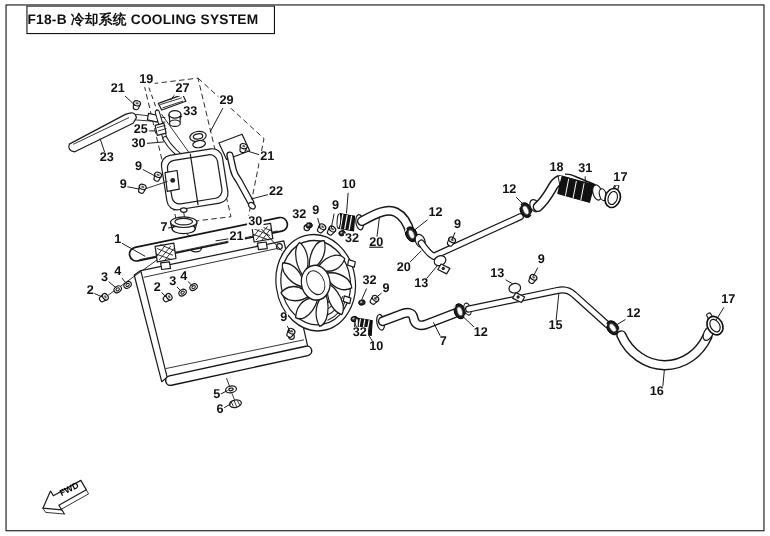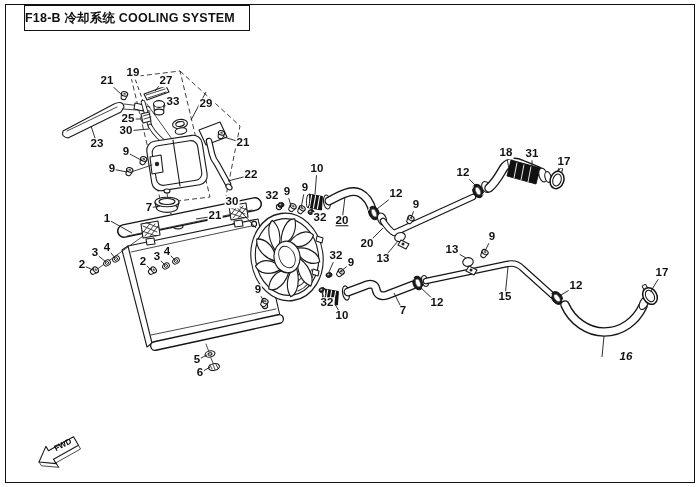--- a/index.html
+++ b/index.html
@@ -313,21 +313,21 @@
         <line x1="576" y1="286" x2="561" y2="295"></line>
         <line x1="662" y1="273" x2="651" y2="291"></line>
         <line x1="602" y1="357" x2="604" y2="336"></line>
       </g>
   </svg>
 
   <div id="callout-layer">
       <div class="callout" style="left: 107px; top: 81px;">21</div>
       <div class="callout" style="left: 133px; top: 73px;">19</div>
       <div class="callout" style="left: 150px; top: 81px; margin-left: 16px;">27</div>
-      <div class="callout" style="left: 206px; top: 104px;">29</div>
+      <div class="callout" style="left: 206px; top: 92px;">29</div>
       <div class="callout" style="left: 173px; top: 102px;">33</div>
       <div class="callout" style="left: 128px; top: 119px;">25</div>
       <div class="callout" style="left: 126px; top: 131px;">30</div>
       <div class="callout" style="left: 97px; top: 144px;">23</div>
       <div class="callout" style="left: 126px; top: 152px;">9</div>
       <div class="callout" style="left: 112px; top: 169px;">9</div>
       <div class="callout" style="left: 243px; top: 143px;">21</div>
       <div class="callout" style="left: 251px; top: 175px;">22</div>
       <div class="callout" style="left: 232px; top: 202px;">30</div>
       <div class="callout" style="left: 149px; top: 208px;">7</div>
@@ -360,15 +360,15 @@
       <div class="callout" style="left: 492px; top: 237px;">9</div>
       <div class="callout" style="left: 505px; top: 297px; text-align: center;">15</div>
       <div class="callout" style="left: 437px; top: 303px;">12</div>
       <div class="callout" style="left: 403px; top: 311px;">7</div>
       <div class="callout" style="left: 342px; top: 316px;">10</div>
       <div class="callout" style="left: 327px; top: 303px;">32</div>
       <div class="callout" style="left: 336px; top: 256px;">32</div>
       <div class="callout" style="left: 351px; top: 263px;">9</div>
       <div class="callout" style="left: 576px; top: 286px;">12</div>
       <div class="callout" style="left: 662px; top: 273px;">17</div>
-      <div class="callout" style="left: 626px; top: 357px; font-style: italic;">16</div>
+      <div class="callout" style="left: 597px; top: 357px;">16</div>
     </div>
 </div>
 
 </body></html>

